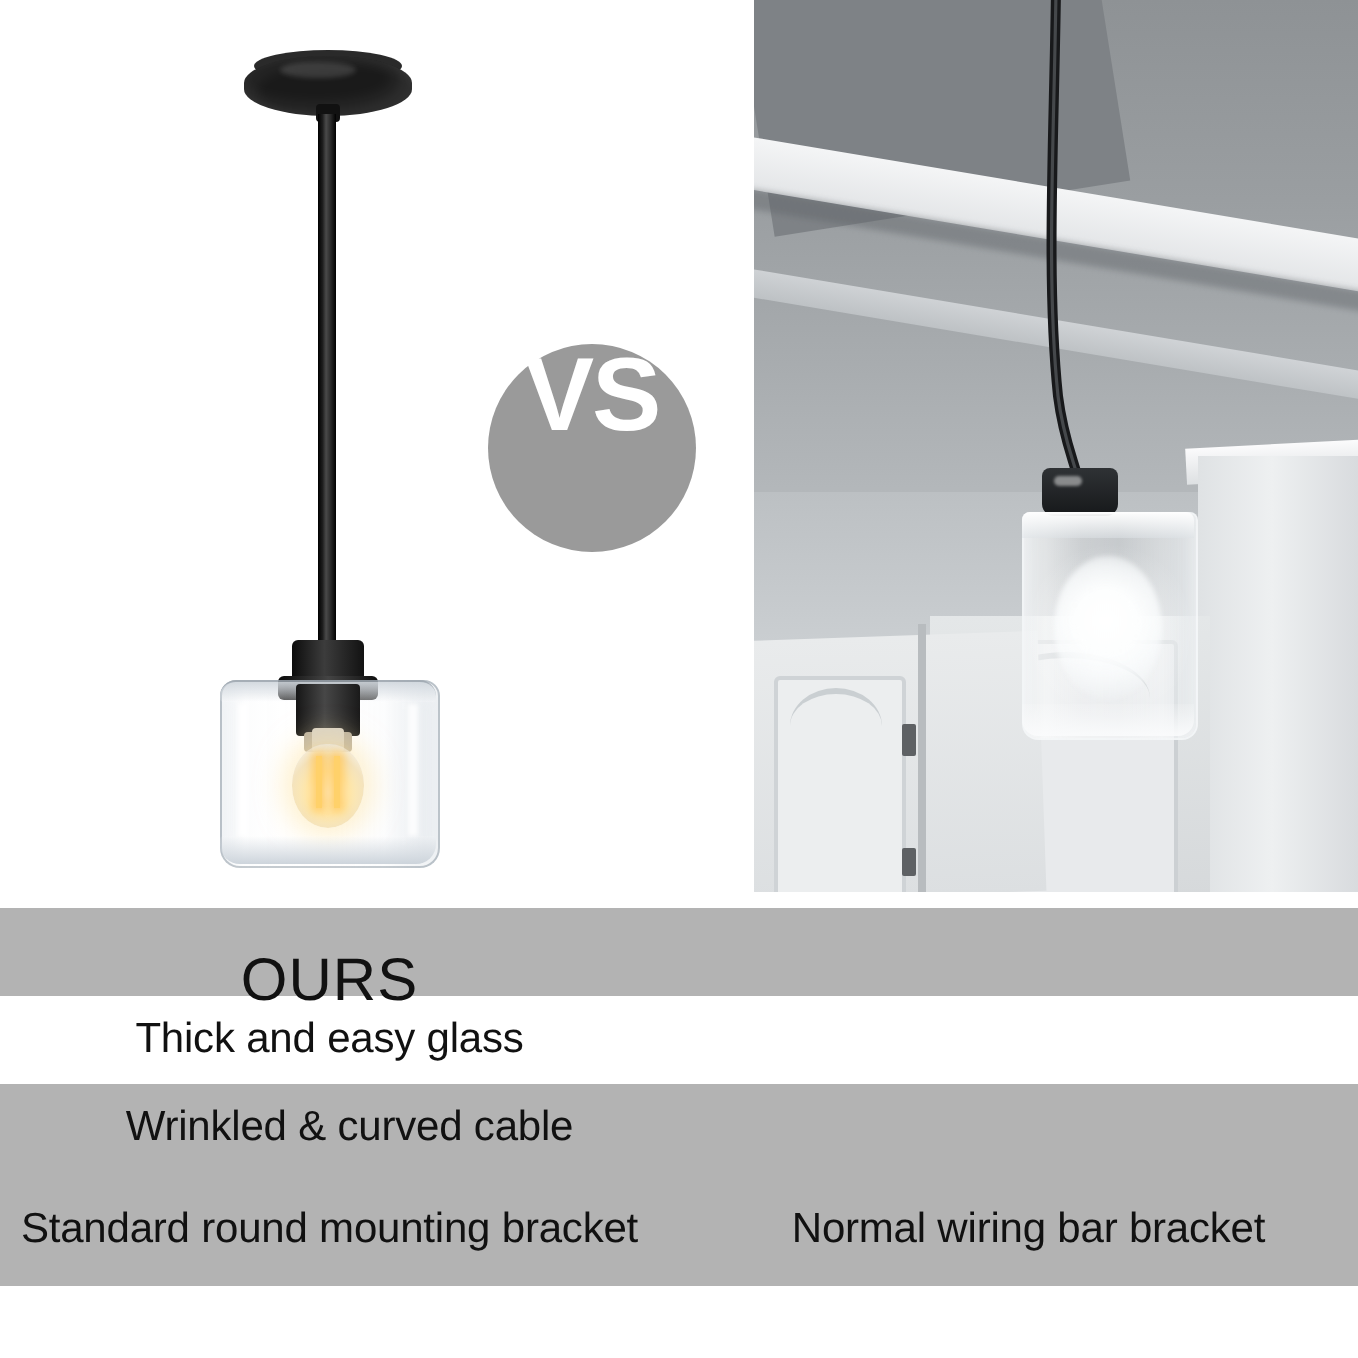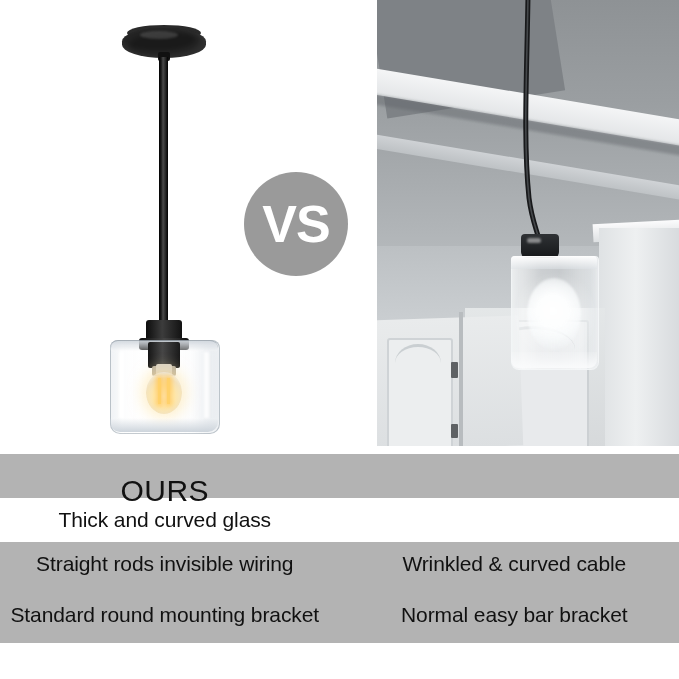--- a/index.html
+++ b/index.html
@@ -233,21 +233,21 @@
   
   .vs-badge {
     position: absolute;
     left: 244px;
     top: 172px;
     width: 104px;
     height: 104px;
     border-radius: 50%;
     background: #9a9a9a;
     display: flex;
-    align-items: center;
+    align-items: flex-start;
     justify-content: center;
   }
   .vs-text {
     color: #ffffff;
     font-family: "Liberation Sans", sans-serif;
     font-size: 52px;
     font-weight: bold;
     letter-spacing: -1px;
     line-height: 1;
     user-select: none;
@@ -623,28 +623,27 @@
     </div>
   </div>
 
   <div class="table">
 
     <div class="trow thead-row shade-gray">
       <div class="tcell thead-cell tcell-left">OURS</div>
     </div>
 
     <div class="trow tbody-row shade-white">
-      <div class="tcell tbody-cell tcell-left">Thick and curved glass</div>
+      <div class="tcell tbody-cell tcell-left">Thick and easy glass</div>
     </div>
 
     <div class="trow tbody-row shade-gray">
-      <div class="tcell tbody-cell tcell-left">Straight rods invisible wiring</div>
       <div class="tcell tbody-cell tcell-right">Wrinkled &amp; curved cable</div>
     </div>
 
 
     <div class="trow tlast-row shade-gray">
       <div class="tcell tbody-cell tcell-left">Standard round mounting bracket</div>
-      <div class="tcell tbody-cell tcell-right">Normal easy bar bracket</div>
+      <div class="tcell tbody-cell tcell-right">Normal wiring bar bracket</div>
     </div>
 
   </div>
 </div>
 
 </body></html>

